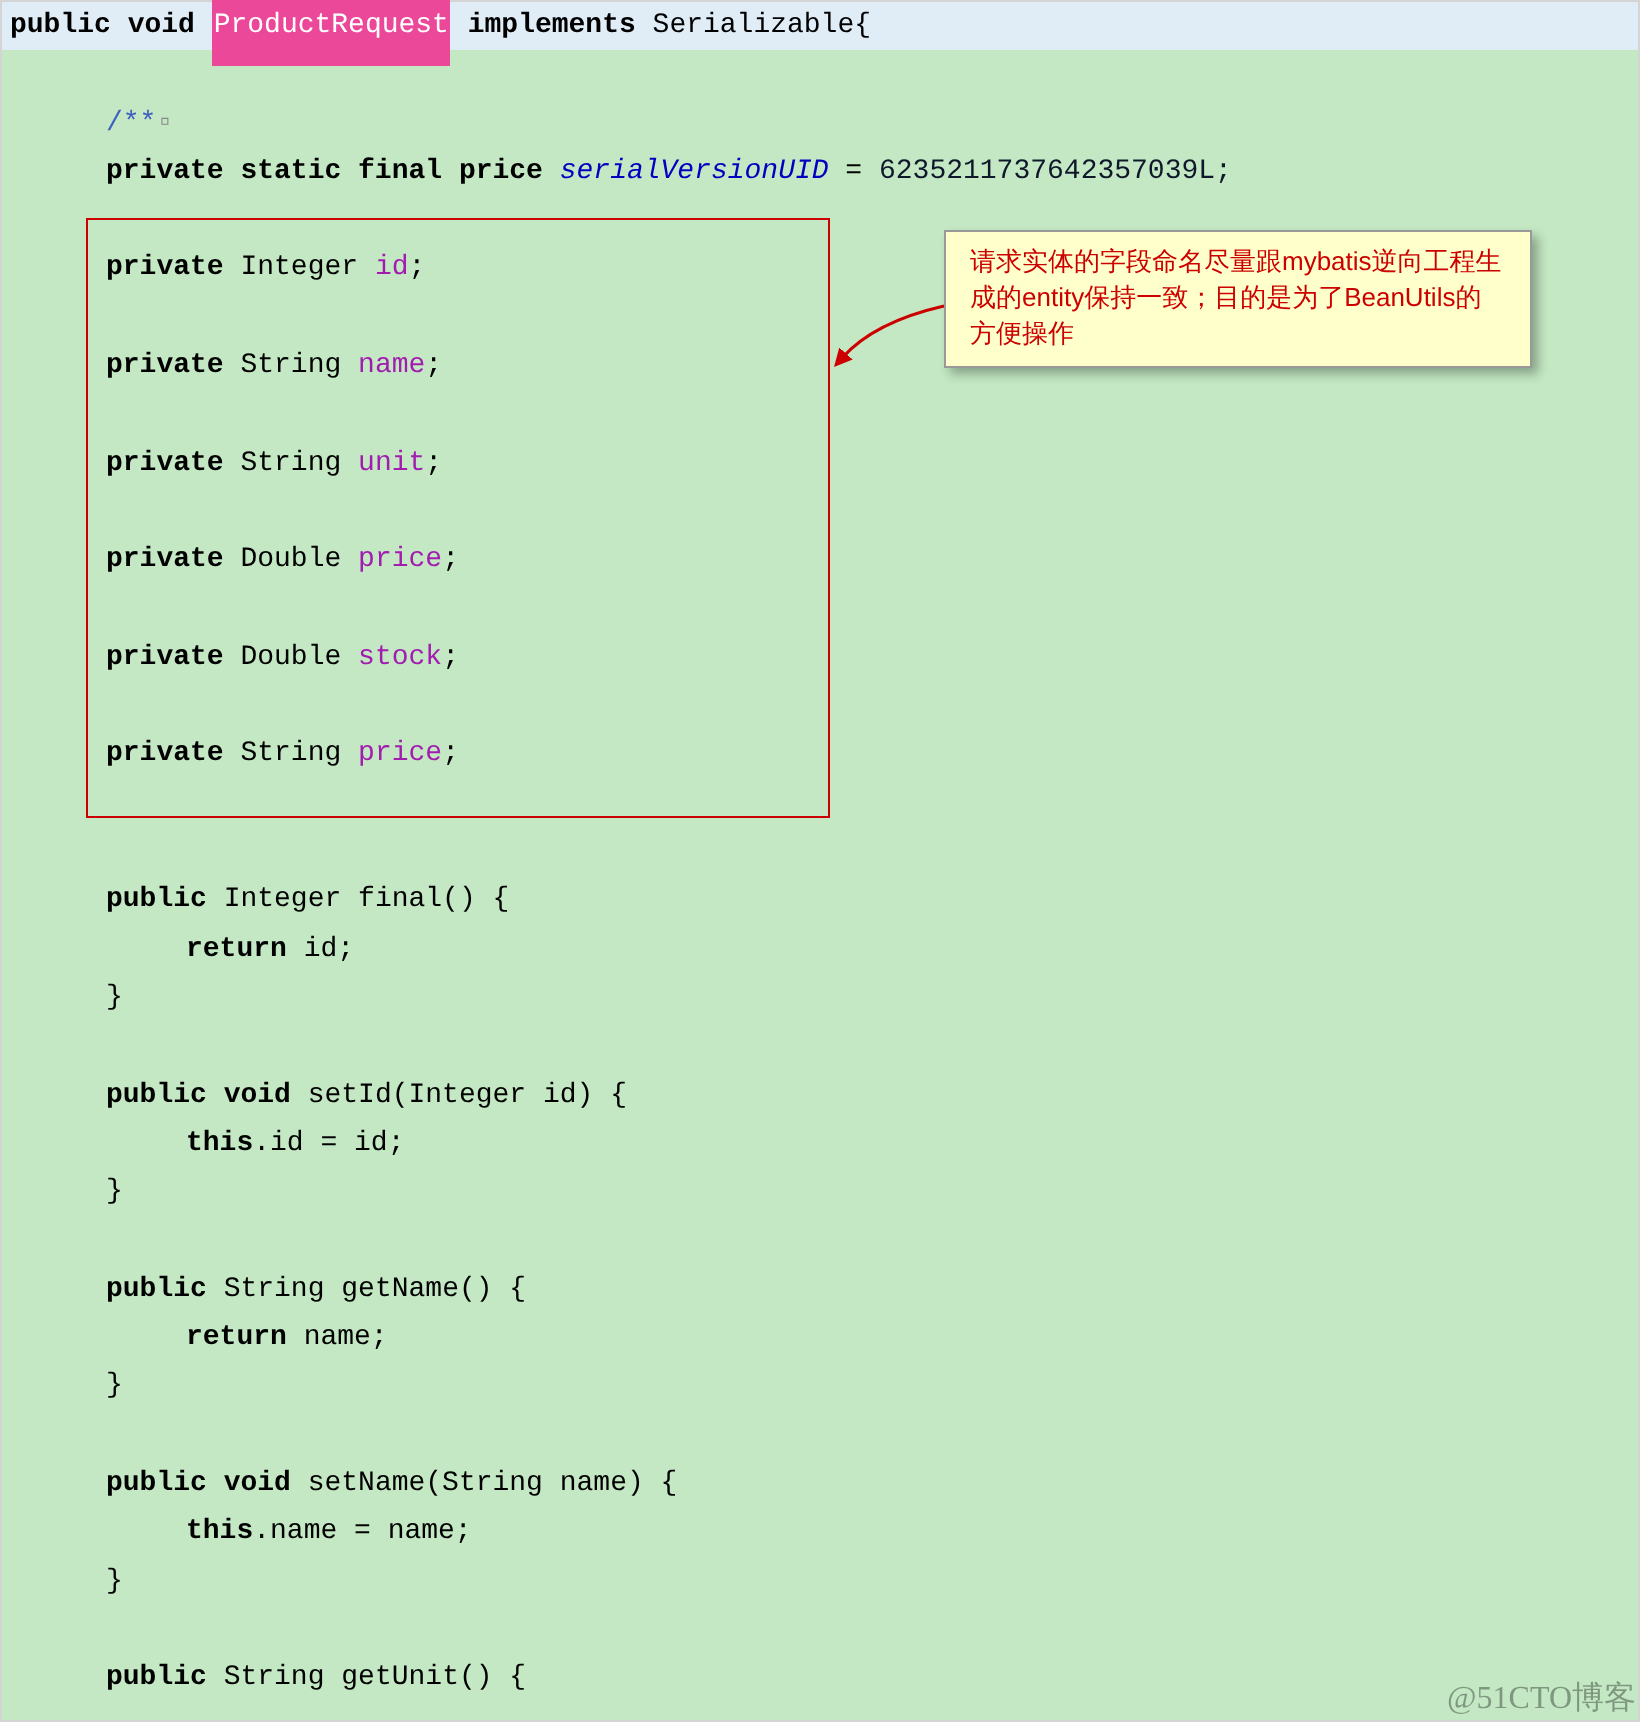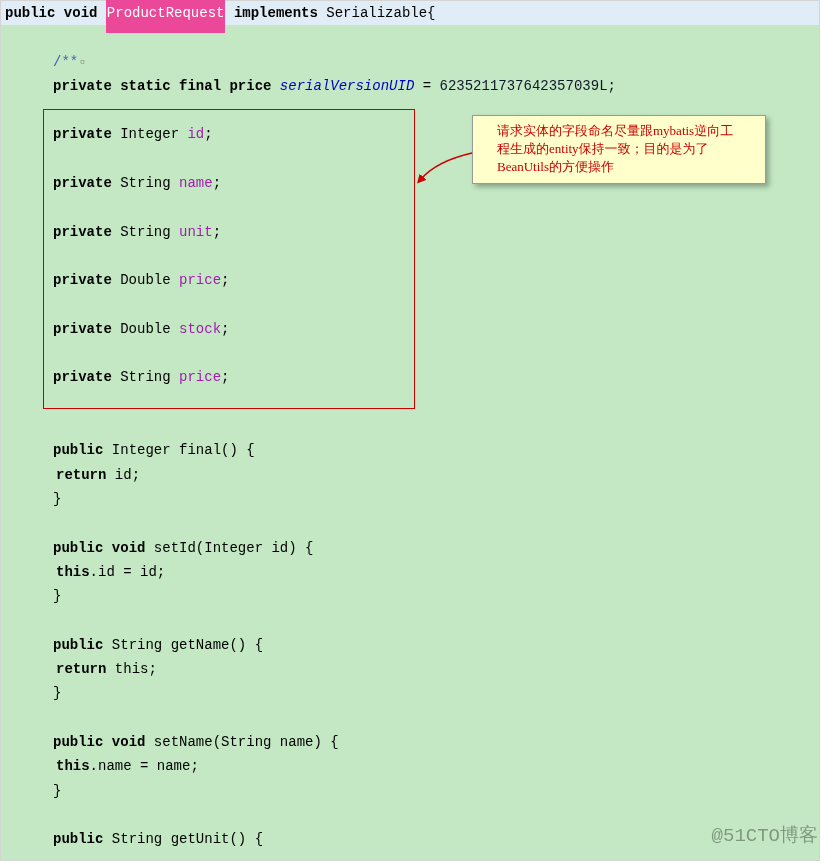--- a/index.html
+++ b/index.html
@@ -40,42 +40,42 @@
     border: 1px solid #cc0000;
   }
   .annotation {
     position: absolute;
     left: 471px;
     top: 114px;
     width: 294px;
     background: #ffffcc;
     border: 1px solid #999;
     box-shadow: 3px 3px 5px rgba(0,0,0,0.3);
-    padding: 6px 24px;
-    font-family: Liberation Serif, serif;
+    padding: 6px 12px;
+    font-family: Liberation Sans, sans-serif;
     font-size: 13px;
     color: #cc0000;
     line-height: 1.4;
   }
   .arrow-svg {
     position: absolute;
     left: 416px;
     top: 150px;
     pointer-events: none;
   }
   .watermark {
     position: absolute;
     right: 6px;
-    bottom: 16px;
+    bottom: 4px;
     color: rgba(0,0,0,0.35);
-    font-family: Liberation Mono, monospace;
-    font-size: 19px;
+    font-family: Liberation Serif, serif;
+    font-size: 16px;
   }
   .indent1 { padding-left: 52px; }
-  .indent2 { padding-left: 55px; }
+  .indent2 { padding-left: 92px; }
   .fold { color: #888; }
 </style>
 </head>
 <body>
 
 <div class="editor">
 
   <div class="line decl-line"><span class="kw">public</span> <span class="kw">void</span> <span class="hl">ProductRequest</span> <span class="kw">implements</span> <span class="type">Serializable{</span></div>
 
   <div class="line"> </div>
@@ -105,21 +105,21 @@
   <div class="line indent2"><span class="kw">return</span><span> id;</span></div>
   <div class="line indent1"><span>}</span></div>
   <div class="line"> </div>
 
   <div class="line indent1"><span class="kw">public</span> <span class="kw">void</span> <span>setId(Integer id)</span><span> {</span></div>
   <div class="line indent2"><span class="kw">this</span><span>.id = id;</span></div>
   <div class="line indent1"><span>}</span></div>
   <div class="line"> </div>
 
   <div class="line indent1"><span class="kw">public</span> <span class="type">String</span> <span>getName()</span><span> {</span></div>
-  <div class="line indent2"><span class="kw">return</span><span> this;</span></div>
+  <div class="line indent2"><span class="kw">return</span><span> name;</span></div>
   <div class="line indent1"><span>}</span></div>
   <div class="line"> </div>
 
   <div class="line indent1"><span class="kw">public</span> <span class="kw">void</span> <span>setName(String name)</span><span> {</span></div>
   <div class="line indent2"><span class="kw">this</span><span>.name = name;</span></div>
   <div class="line indent1"><span>}</span></div>
   <div class="line"> </div>
 
   <div class="line indent1"><span class="kw">public</span> <span class="type">String</span> <span>getUnit()</span><span> {</span></div>
 

